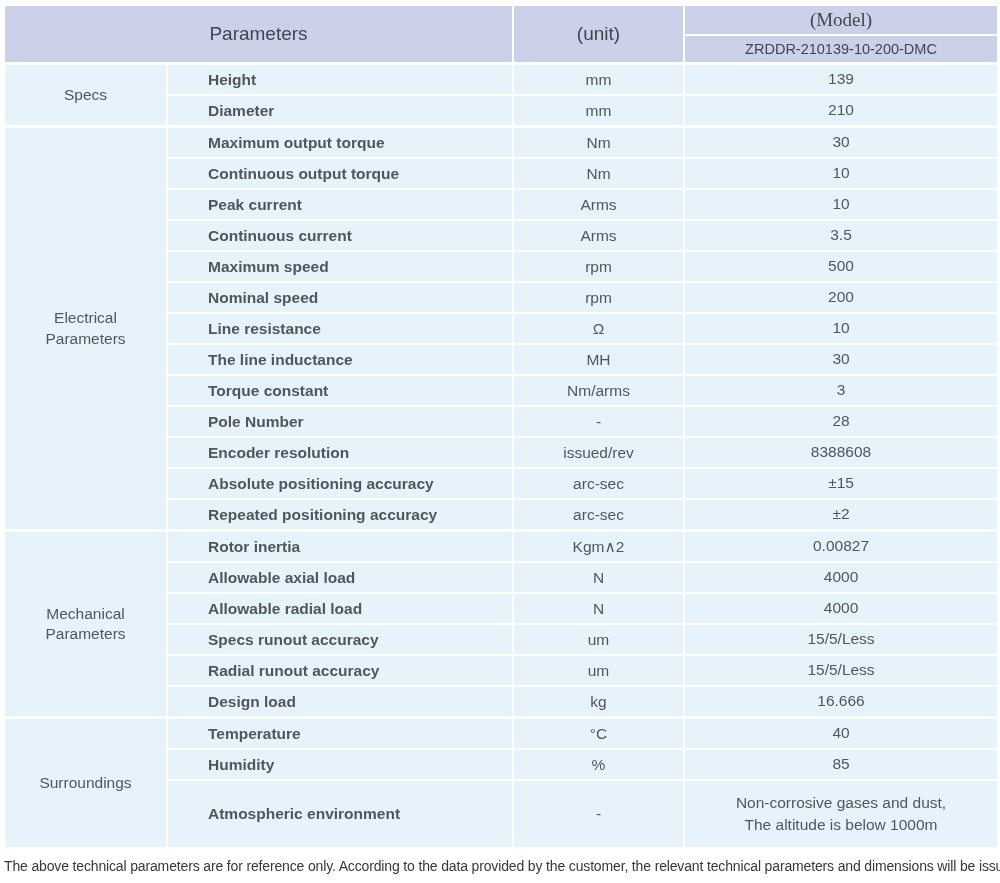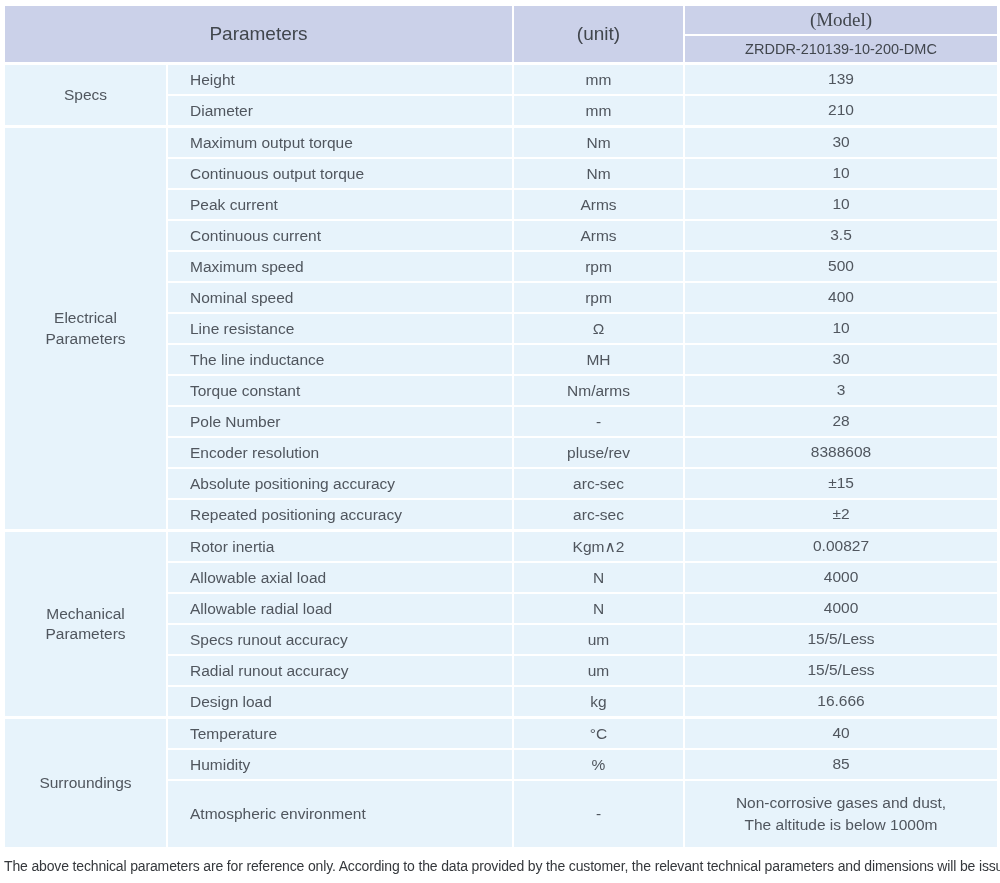--- a/index.html
+++ b/index.html
@@ -34,21 +34,21 @@
 
   tbody td {
     background: var(--row_bg, #e7f3fb);
     color: var(--body_text, #50565e);
     font-size: 15.5px;
     height: 29px;
     padding: 0;
     text-align: center;
     vertical-align: middle;
   }
-  td.param { text-align: left; padding-left: 22px; }
+  td.param { text-align: left; padding-left: 40px; font-weight: bold; }
   td.group { white-space: pre-line; line-height: 1.3; }
   td.value { white-space: pre-line; line-height: 1.45; }
   tr.group-start > td { border-top: 3px solid #ffffff; }
   tr.tall td { height: 66px; }
 
   .footnote {
     margin-top: 9px;
     padding-left: 1px;
     font-size: 14px;
     color: #35383c;
@@ -113,21 +113,21 @@
         <td class="value">3.5</td>
       </tr>
       <tr>
         <td class="param">Maximum speed</td>
         <td class="unit">rpm</td>
         <td class="value">500</td>
       </tr>
       <tr>
         <td class="param">Nominal speed</td>
         <td class="unit">rpm</td>
-        <td class="value">400</td>
+        <td class="value">200</td>
       </tr>
       <tr>
         <td class="param">Line resistance</td>
         <td class="unit">Ω</td>
         <td class="value">10</td>
       </tr>
       <tr>
         <td class="param">The line inductance</td>
         <td class="unit">MH</td>
         <td class="value">30</td>
@@ -137,21 +137,21 @@
         <td class="unit">Nm/arms</td>
         <td class="value">3</td>
       </tr>
       <tr>
         <td class="param">Pole Number</td>
         <td class="unit">-</td>
         <td class="value">28</td>
       </tr>
       <tr>
         <td class="param">Encoder resolution</td>
-        <td class="unit">pluse/rev</td>
+        <td class="unit">issued/rev</td>
         <td class="value">8388608</td>
       </tr>
       <tr>
         <td class="param">Absolute positioning accuracy</td>
         <td class="unit">arc-sec</td>
         <td class="value">±15</td>
       </tr>
       <tr>
         <td class="param">Repeated positioning accuracy</td>
         <td class="unit">arc-sec</td>

